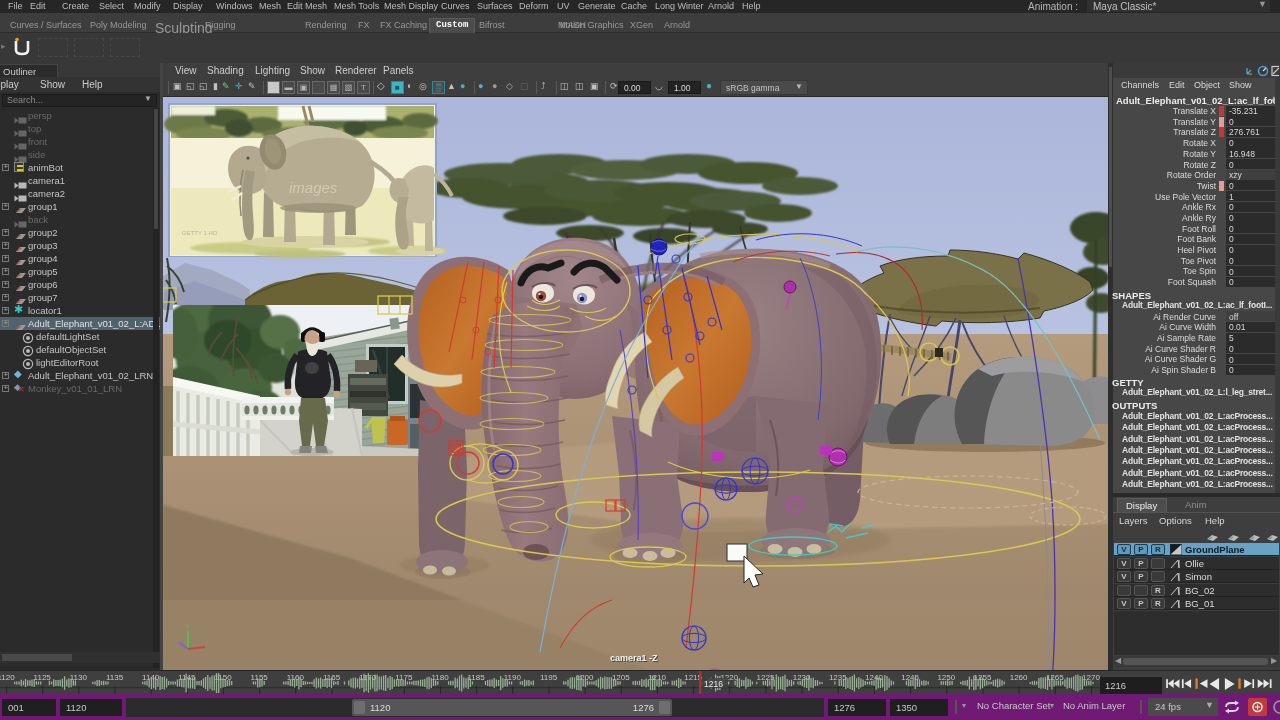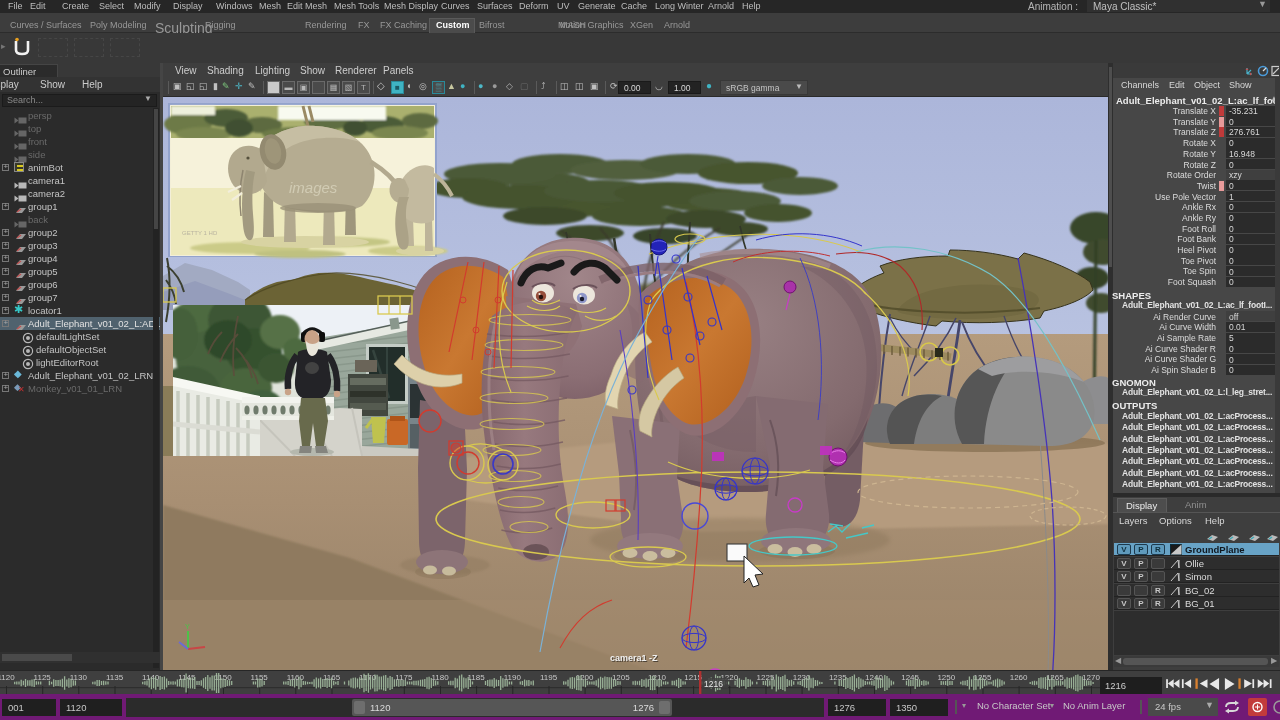--- a/index.html
+++ b/index.html
@@ -31,21 +31,21 @@
     <div style="position:absolute;left:0;top:13px;width:1280px;height:20px;background:#3d3d3d;border-bottom:1px solid #2c2c2c;">
       <span style="position:absolute;left:10px;top:7px;font-size:9px;color:#989898;">Curves / Surfaces</span>
       <span style="position:absolute;left:90px;top:7px;font-size:9px;color:#989898;">Poly Modeling</span>
       <span style="position:absolute;left:155px;top:7px;font-size:14px;color:#989898;">Sculpting</span>
       <span style="position:absolute;left:205px;top:7px;font-size:9px;color:#989898;">Rigging</span>
       <span style="position:absolute;left:252px;top:25px;font-size:9px;color:#989898;">Animation</span>
       <span style="position:absolute;left:305px;top:7px;font-size:9px;color:#989898;">Rendering</span>
       <span style="position:absolute;left:358px;top:7px;font-size:9px;color:#989898;">FX</span>
       <span style="position:absolute;left:380px;top:7px;font-size:9px;color:#989898;">FX Caching</span>
       <div style="position:absolute;left:429px;top:5px;width:46px;height:15px;background:#4b4b4b;border:1px solid #5a5a5a;border-bottom:none;"></div>
-      <span style="position:absolute;left:436px;top:7px;font-size:9px;color:#fff;font-weight:bold;">Custom</span>
+      <span style="position:absolute;left:436px;top:7px;font-size:9px;color:#fff;font-weight:bold;font-family:Liberation Mono, monospace;">Custom</span>
       <span style="position:absolute;left:479px;top:7px;font-size:9px;color:#989898;">Bifrost</span>
       <span style="position:absolute;left:518px;top:7px;font-size:9px;color:#989898;margin-left:42px;">MASH</span>
       <span style="position:absolute;left:558px;top:7px;font-size:9px;color:#989898;">Motion Graphics</span>
       <span style="position:absolute;left:630px;top:7px;font-size:9px;color:#989898;">XGen</span>
       <span style="position:absolute;left:664px;top:7px;font-size:9px;color:#989898;">Arnold</span>
     </div>
     <div style="position:absolute;left:0;top:33px;width:1280px;height:30px;background:#383838;">
       <div style="position:absolute;left:13px;top:4px;width:18px;height:20px;"><svg width="18" height="20">
           <path d="M3 4 L3 13 Q3 17 9 17 Q15 17 15 13 L15 4" fill="none" stroke="#f2f2f2" stroke-width="2.6"></path>
           <circle cx="4" cy="2.5" r="1.8" fill="#e8a020"></circle>
@@ -859,21 +859,21 @@
         <span style="position:absolute;left:3px;top:0.5px;font-size:8.5px;color:#d8d8d8;">0</span>
       </div>
       <span style="position:absolute;left:0px;top:291px;width:108px;text-align:right;font-size:8.5px;color:#dcdcdc;white-space:nowrap;">Ai Curve Shader G</span>
       <div style="position:absolute;left:118px;top:291.0px;width:49px;height:10px;background:#2b2b2b;">
         <span style="position:absolute;left:3px;top:0.5px;font-size:8.5px;color:#d8d8d8;">0</span>
       </div>
       <span style="position:absolute;left:0px;top:302px;width:108px;text-align:right;font-size:8.5px;color:#dcdcdc;white-space:nowrap;">Ai Spin Shader B</span>
       <div style="position:absolute;left:118px;top:301.7px;width:49px;height:10px;background:#2b2b2b;">
         <span style="position:absolute;left:3px;top:0.5px;font-size:8.5px;color:#d8d8d8;">0</span>
       </div>
-      <span style="position:absolute;left:4px;top:314px;font-size:9.5px;font-weight:bold;color:#ececec;">GNOMON</span>
+      <span style="position:absolute;left:4px;top:314px;font-size:9.5px;font-weight:bold;color:#ececec;">GETTY</span>
       <span style="position:absolute;left:14px;top:324px;font-size:8.5px;font-weight:bold;color:#e2e2e2;white-space:nowrap;letter-spacing:-0.2px;">Adult_Elephant_v01_02_L:l_leg_stret...</span>
       <span style="position:absolute;left:4px;top:337px;font-size:9.5px;font-weight:bold;color:#ececec;">OUTPUTS</span>
       <span style="position:absolute;left:14px;top:348px;font-size:8.5px;font-weight:bold;color:#e2e2e2;white-space:nowrap;letter-spacing:-0.2px;">Adult_Elephant_v01_02_L:acProcess...</span>
       <span style="position:absolute;left:14px;top:359px;font-size:8.5px;font-weight:bold;color:#e2e2e2;white-space:nowrap;letter-spacing:-0.2px;">Adult_Elephant_v01_02_L:acProcess...</span>
       <span style="position:absolute;left:14px;top:371px;font-size:8.5px;font-weight:bold;color:#e2e2e2;white-space:nowrap;letter-spacing:-0.2px;">Adult_Elephant_v01_02_L:acProcess...</span>
       <span style="position:absolute;left:14px;top:382px;font-size:8.5px;font-weight:bold;color:#e2e2e2;white-space:nowrap;letter-spacing:-0.2px;">Adult_Elephant_v01_02_L:acProcess...</span>
       <span style="position:absolute;left:14px;top:393px;font-size:8.5px;font-weight:bold;color:#e2e2e2;white-space:nowrap;letter-spacing:-0.2px;">Adult_Elephant_v01_02_L:acProcess...</span>
       <span style="position:absolute;left:14px;top:405px;font-size:8.5px;font-weight:bold;color:#e2e2e2;white-space:nowrap;letter-spacing:-0.2px;">Adult_Elephant_v01_02_L:acProcess...</span>
       <span style="position:absolute;left:14px;top:416px;font-size:8.5px;font-weight:bold;color:#e2e2e2;white-space:nowrap;letter-spacing:-0.2px;">Adult_Elephant_v01_02_L:acProcess...</span>
       <div style="position:absolute;left:167px;top:15px;width:5px;height:420px;background:#3a3a3a;"></div>

